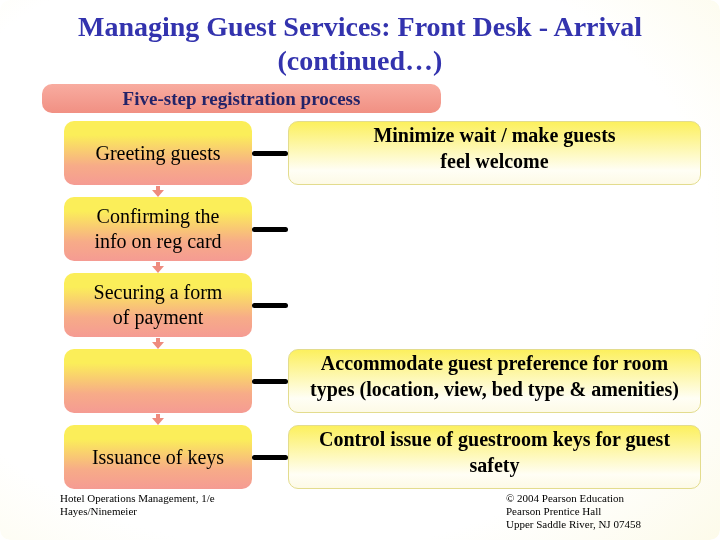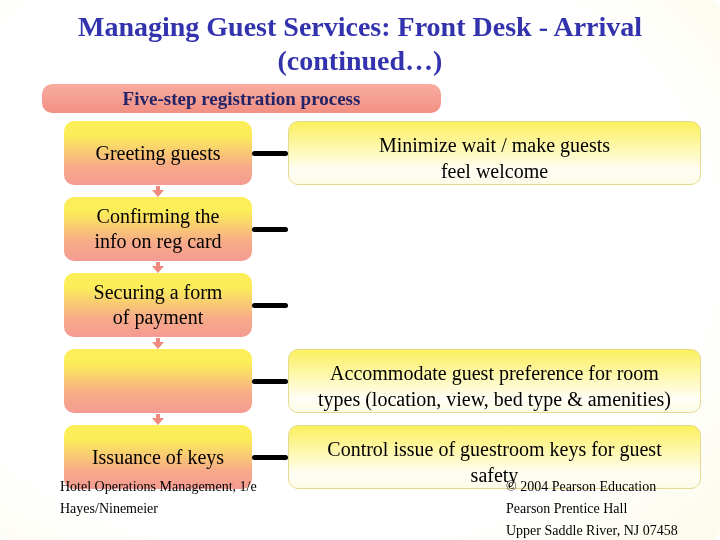--- a/index.html
+++ b/index.html
@@ -83,23 +83,24 @@
     flex: 0 0 36px;
     align-self: center;
     height: 5px;
     background: #000000;
   }
   .detail-box {
     flex: 1 1 auto;
     background: linear-gradient(#fcf05e 0%, #fffef5 78%, #fdfae6 100%);
     border: 1px solid #e3dc8e;
     display: flex;
-    align-items: flex-end;
+    align-items: flex-start;
     justify-content: center;
     text-align: center;
+    font-weight: bold;
   }
   .detail-text {
     color: #000000;
     font-size: 20px;
     line-height: 26px;
     white-space: pre-line;
     padding: 0 4px;
   }
 
   
@@ -128,24 +129,24 @@
     width: 0;
     height: 0;
     border-left: 6px solid transparent;
     border-right: 6px solid transparent;
     border-top: 7px solid #ee8b7e;
   }
 
   
   .footer-left, .footer-right {
     position: absolute;
-    top: 476px;
+    top: 492px;
     color: #000000;
-    font-size: 14px;
-    line-height: 22px;
+    font-size: 11px;
+    line-height: 13px;
     white-space: pre-line;
   }
   .footer-left { left: 60px; }
   .footer-right { left: 493px; margin-left: 13px; }
 </style>
 </head>
 <body>
 
 <div class="slide">
 

